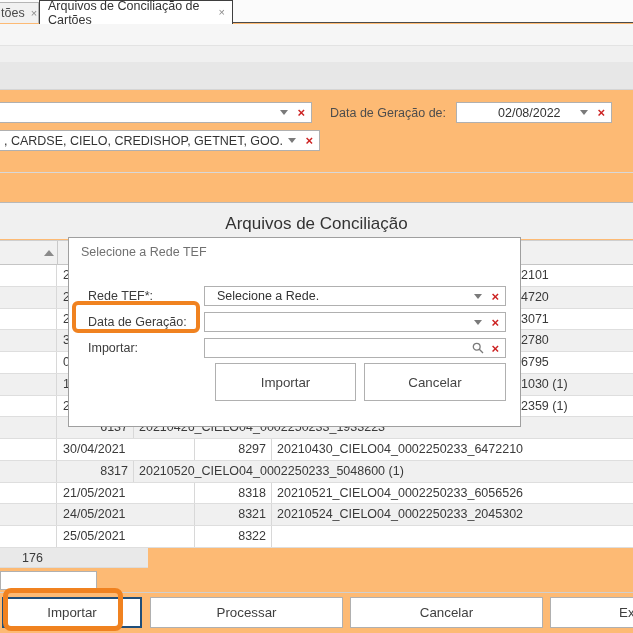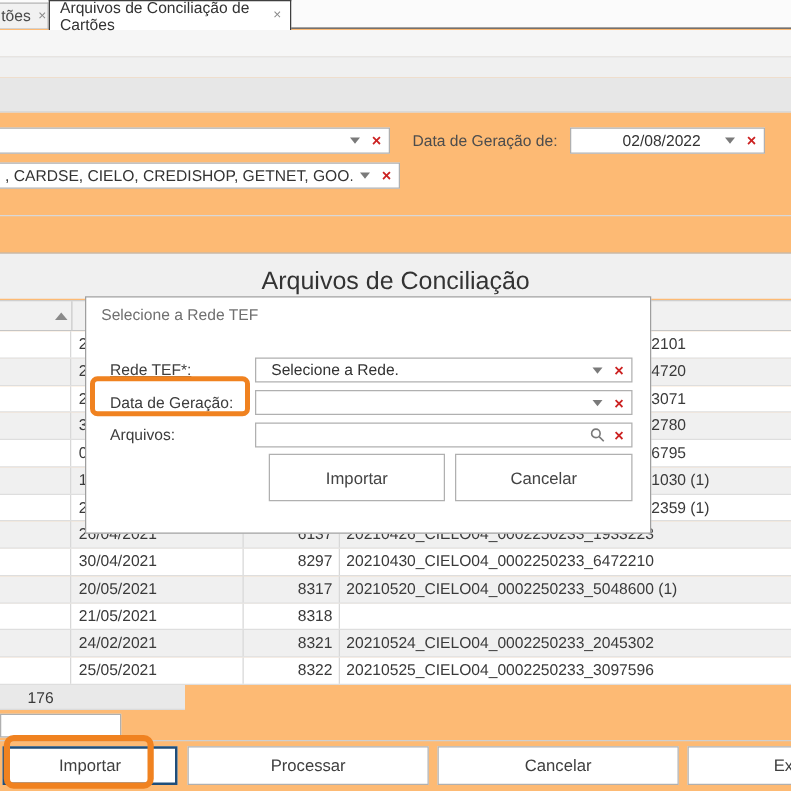--- a/index.html
+++ b/index.html
@@ -27,21 +27,21 @@
   .clear-x { color:#cc2222; font-weight:bold; font-size:13px; line-height:1; flex:none; }
   .mag { flex:none; margin:0 7px 0 6px; }
 
   .flt-label { position:absolute; color:#4d4d4d; }
 
   .divider1 { position:absolute; left:0; top:172px; width:633px; height:1px; background:#d8d8d8; }
   .divider2 { position:absolute; left:0; top:202px; width:633px; height:1px; background:#b8b8b8; }
 
   
   .title-band { position:absolute; left:0; top:203px; width:633px; height:36px; background:#f0f0f0; text-align:center; }
-  .section-title { display:inline-block; margin-top:11px; font-size:20px; color:#333; }
+  .section-title { display:inline-block; margin-top:11px; font-size:17px; color:#333; }
 
   
   .grid-header { position:absolute; left:0; top:240px; width:633px; height:25px; background:#f1f1f1; border-top:1px solid #cfcfcf; border-bottom:1px solid #c5c5c5; }
   .grid-header .colline { position:absolute; left:57px; top:0; width:1px; height:24px; background:#c9c9c9; }
   .sort-arrow { position:absolute; left:44px; top:9px; width:0; height:0; border-left:5px solid transparent; border-right:5px solid transparent; border-bottom:6px solid #8a8a8a; }
 
   .table-rows { position:absolute; left:0; top:265px; width:633px; }
   .trow { display:flex; height:21.75px; border-bottom:1px solid #dedede; background:#ffffff; }
   .trow.alt { background:#f0f0f0; }
   .tc { height:100%; line-height:20.5px; overflow:hidden; white-space:nowrap; color:#3a3a3a; }
@@ -164,52 +164,50 @@
         <div class="tc file">1030 (1)</div>
       </div>
       <div class="trow frag">
         <div class="tc sel"></div>
         <div class="tc date">2</div>
         <div class="tc id"></div>
         <div class="tc file">2359 (1)</div>
       </div>
       <div class="trow alt">
         <div class="tc sel"></div>
-        <div class="tc date">26/04/2021</div>
         <div class="tc id">6137</div>
         <div class="tc file">20210426_CIELO04_0002250233_1933223</div>
       </div>
       <div class="trow">
         <div class="tc sel"></div>
         <div class="tc date">30/04/2021</div>
         <div class="tc id">8297</div>
         <div class="tc file">20210430_CIELO04_0002250233_6472210</div>
       </div>
       <div class="trow alt">
         <div class="tc sel"></div>
-        <div class="tc date">20/05/2021</div>
         <div class="tc id">8317</div>
         <div class="tc file">20210520_CIELO04_0002250233_5048600 (1)</div>
       </div>
       <div class="trow">
         <div class="tc sel"></div>
         <div class="tc date">21/05/2021</div>
         <div class="tc id">8318</div>
+        <div class="tc file">20210521_CIELO04_0002250233_6056526</div>
       </div>
       <div class="trow alt">
         <div class="tc sel"></div>
-        <div class="tc date">24/02/2021</div>
+        <div class="tc date">24/05/2021</div>
         <div class="tc id">8321</div>
         <div class="tc file">20210524_CIELO04_0002250233_2045302</div>
       </div>
       <div class="trow">
         <div class="tc sel"></div>
         <div class="tc date">25/05/2021</div>
         <div class="tc id">8322</div>
-        <div class="tc file">20210525_CIELO04_0002250233_3097596</div>
       </div>
     </div>
 
   <div class="summary-bar">176</div>
   <div class="mini-box"></div>
 
   <div class="footer-line"></div>
   <button class="fbtn fbtn-import">Importar</button>
   <button class="fbtn fbtn-process">Processar</button>
   <button class="fbtn fbtn-cancel">Cancelar</button>
@@ -225,21 +223,21 @@
       <span class="clear-x">×</span>
     </div>
 
     <div class="dlg-label" style="top:77px;">Data de Geração:</div>
     <div class="combo dlg-field" style="top:74px;">
       <span class="val"></span>
       <span class="dd-arrow"></span>
       <span class="clear-x">×</span>
     </div>
 
-    <div class="dlg-label" style="top:103px;">Arquivos:</div>
+    <div class="dlg-label" style="top:103px;">Importar:</div>
     <div class="combo dlg-field" style="top:100px;">
       <span class="val"></span>
       <svg class="mag" width="12" height="12" viewBox="0 0 12 12">
         <circle cx="4.7" cy="4.7" r="3.4" fill="none" stroke="#7a7a7a" stroke-width="1.3"></circle>
         <line x1="7.3" y1="7.3" x2="11" y2="11" stroke="#7a7a7a" stroke-width="1.3"></line>
       </svg>
       <span class="clear-x">×</span>
     </div>
 
     <button class="dbtn dbtn-import">Importar</button>

